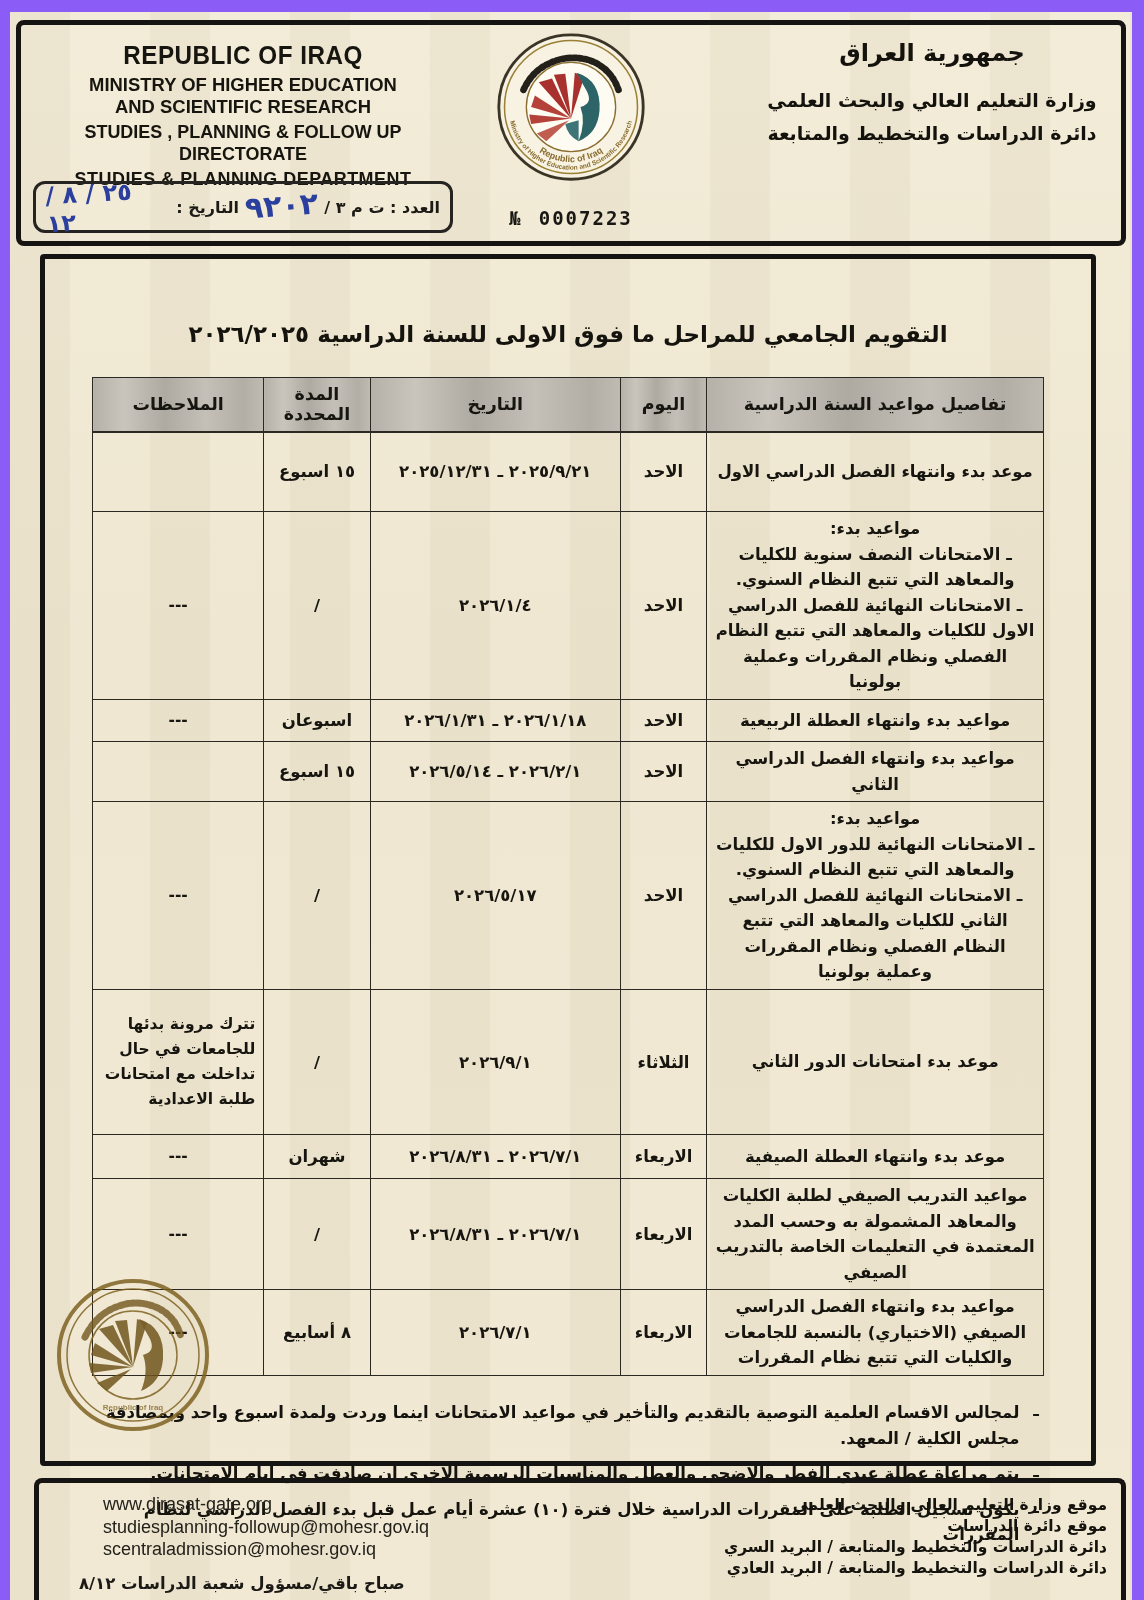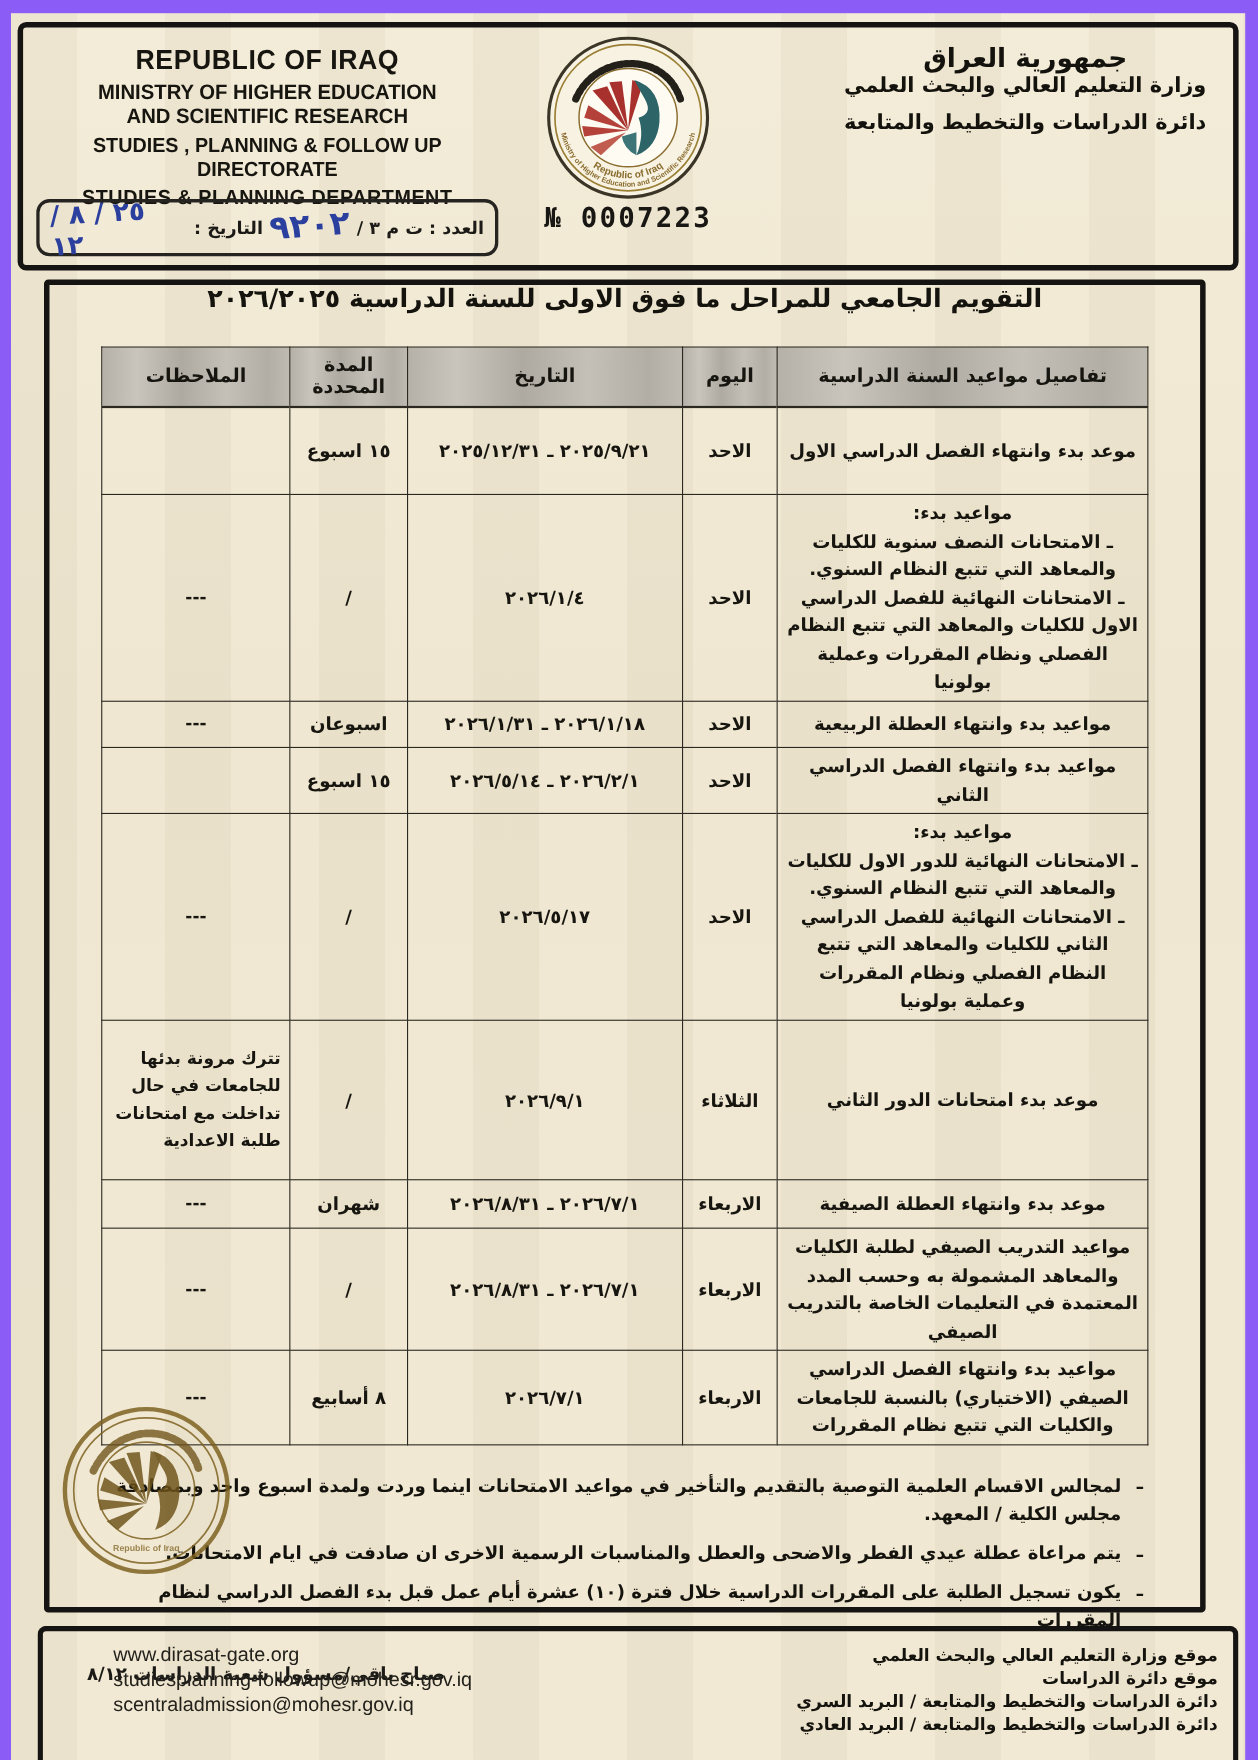--- a/index.html
+++ b/index.html
@@ -19,42 +19,42 @@
       font-family:"Liberation Sans",sans-serif;font-weight:bold;color:#17150f;
       transform:scaleX(.97);}
   .lh-left .l0{font-size:25px;letter-spacing:.5px;}
   .lh-left .l1{font-size:19px;margin-top:4px;}
   .lh-left .l2{font-size:19px;}
   .lh-left .l3{font-size:18.5px;margin-top:3px;}
   .lh-left .l4{font-size:18.5px;letter-spacing:.5px;margin-top:3px;}
 
   .lh-right{position:absolute;right:14px;top:14px;width:350px;direction:rtl;text-align:center;
       font-weight:bold;color:#14120c;}
-  .lh-right .a0{font-size:24px;margin-bottom:0;}
+  .lh-right .a0{font-size:24px;margin-bottom:22px;}
   .lh-right .a1{font-size:19px;margin-bottom:11px;}
   .lh-right .a2{font-size:19px;margin-bottom:11px;}
   .lh-right .a3{font-size:20px;}
 
   .lh-center{position:absolute;left:50%;top:6px;transform:translateX(-50%);width:230px;text-align:center;}
   .emblem-wrap{width:152px;height:152px;margin:0 auto;}
-  .serial{margin-top:0;font-family:"DejaVu Sans Mono",monospace;font-weight:bold;
-      font-size:25px;color:#191713;letter-spacing:2px;white-space:nowrap;}
+  .serial{margin-top:24px;font-family:"DejaVu Sans Mono",monospace;font-weight:bold;
+      font-size:19px;color:#191713;letter-spacing:2px;white-space:nowrap;}
   .serial .no-sign{margin-right:18px;letter-spacing:0;}
 
   .refbox{position:absolute;left:12px;bottom:8px;width:420px;height:52px;
       border:3px solid #262420;border-radius:12px;direction:rtl;
       display:flex;align-items:center;justify-content:flex-start;padding:0 10px;gap:6px;}
   .refbox .printed{font-weight:bold;font-size:16px;white-space:nowrap;}
   .hw{color:#2b3f9e;font-weight:bold;display:inline-block;}
   .hw-num{font-size:30px;transform:rotate(-4deg) translateY(-2px);letter-spacing:2px;}
   .hw-date{font-size:24px;transform:rotate(-3deg);letter-spacing:1px;margin-right:2px;}
 
   
   .main-frame{position:relative;margin:16px 36px 0 30px;height:1212px;
-      border:5px solid #161412;border-radius:4px;}
+      border:5px solid #161412;border-radius:4px;padding-top:62px;}
   .doc-title{direction:rtl;text-align:center;font-weight:bold;font-size:23px;color:#15130d;}
 
   table.cal{direction:rtl;border-collapse:collapse;margin:30px auto 0 auto;width:91%;
       table-layout:fixed;}
   table.cal col.c-details{width:35.4%;}
   table.cal col.c-day{width:9.1%;}
   table.cal col.c-date{width:26.3%;}
   table.cal col.c-dur{width:11.2%;}
   table.cal col.c-notes{width:18%;}
   table.cal th, table.cal td{border:1.6px solid #2b2822;font-weight:bold;color:#17150f;

